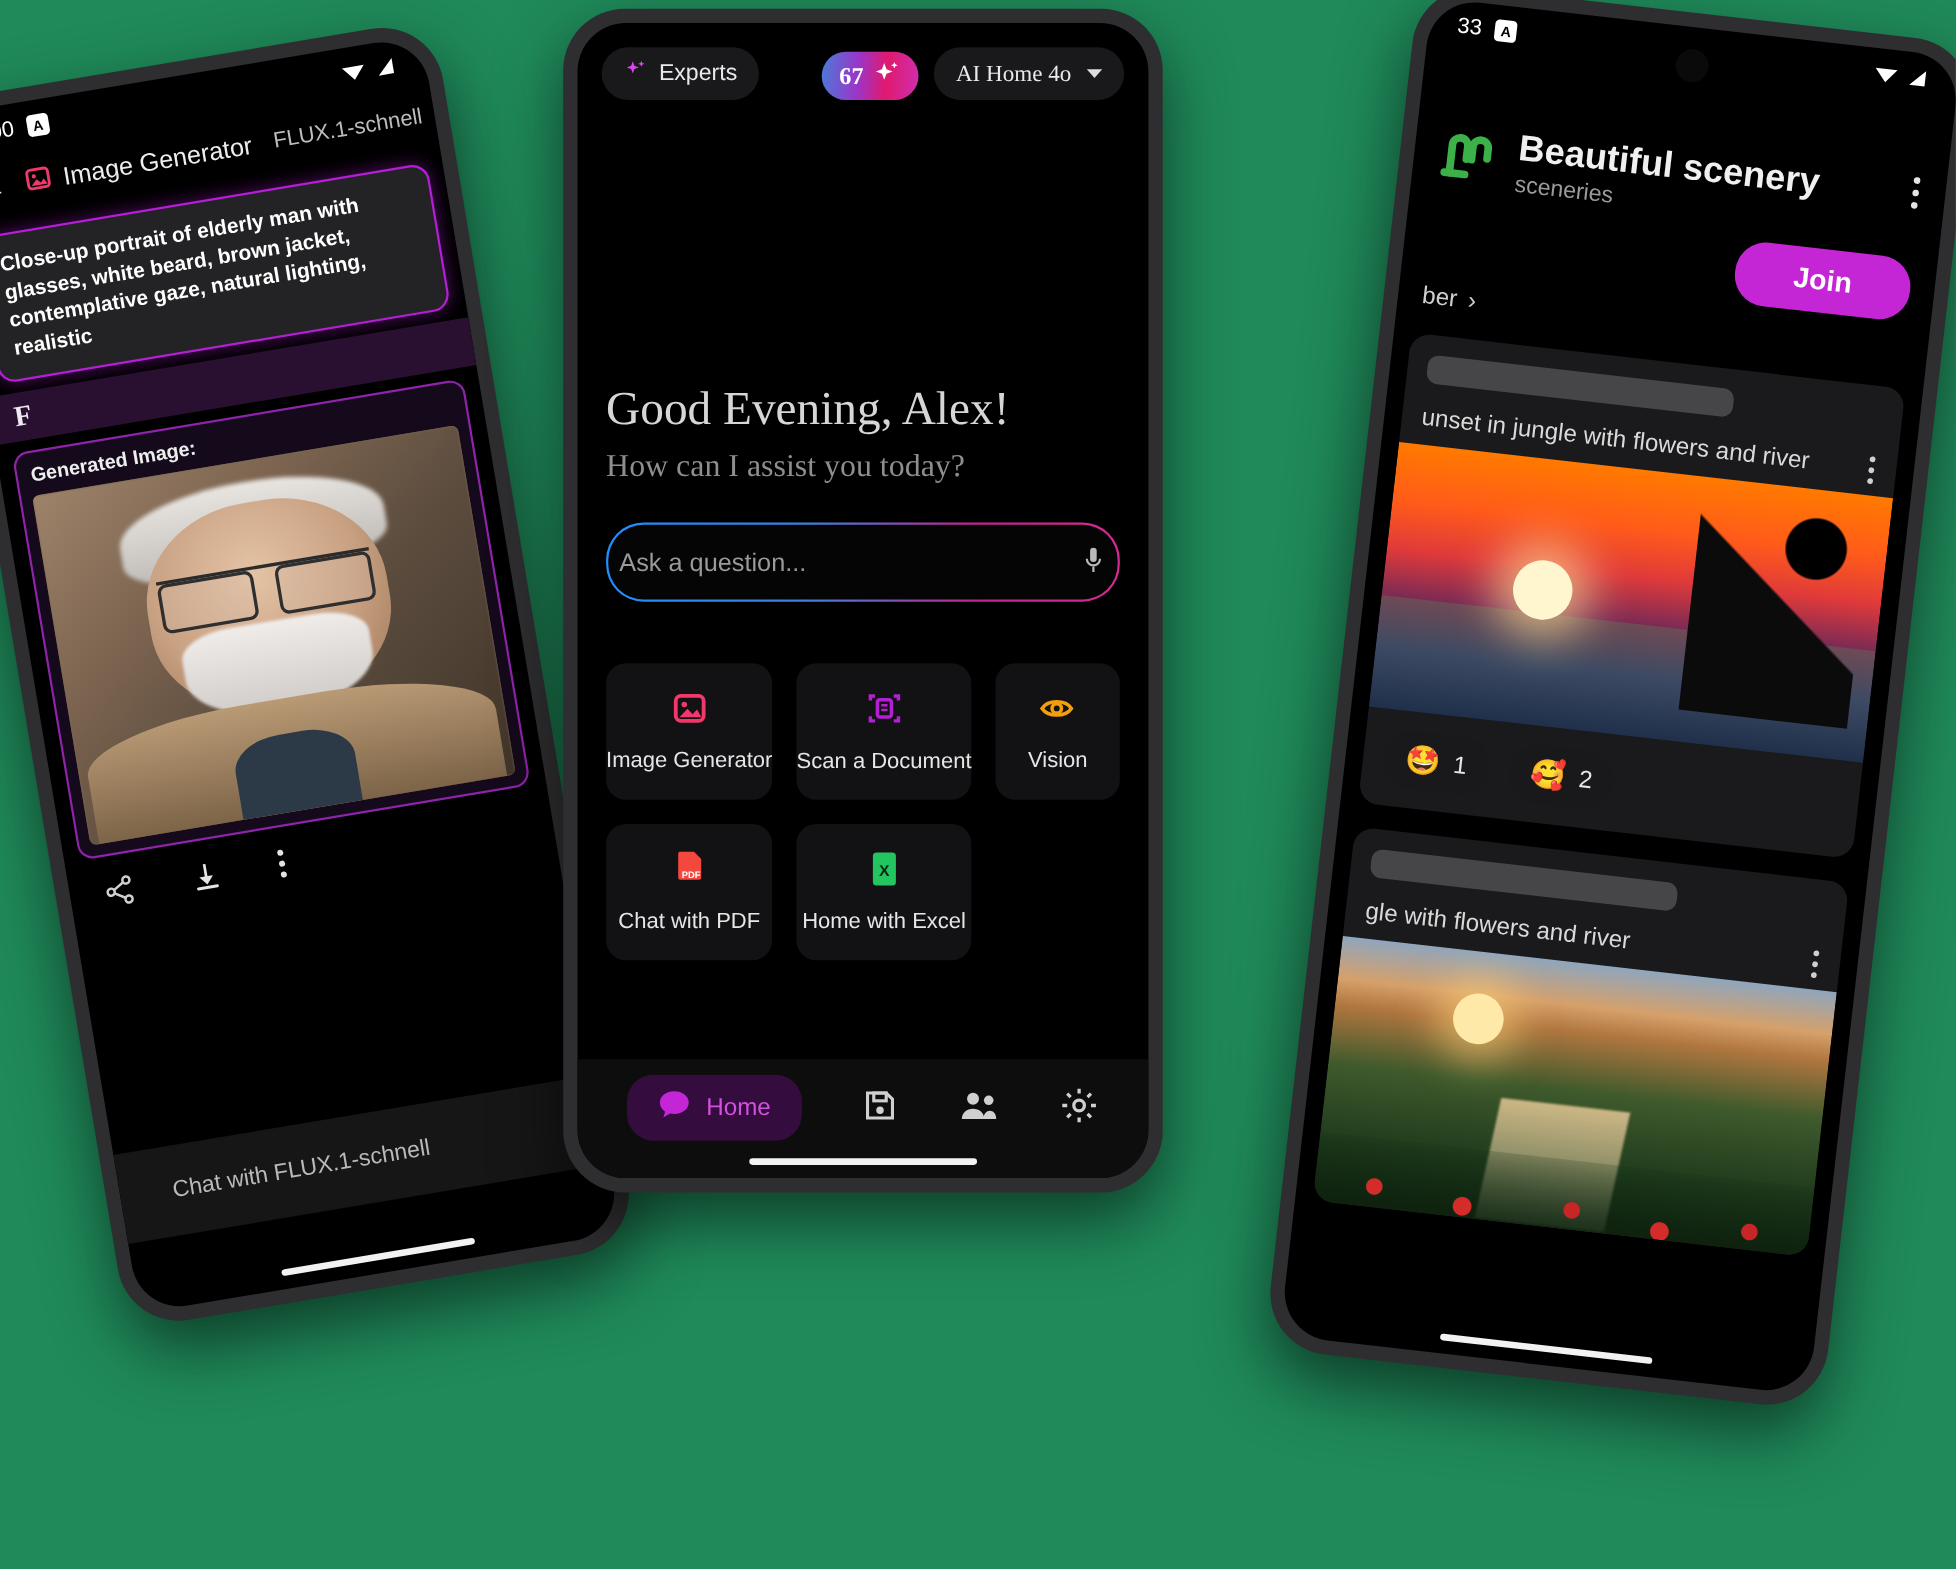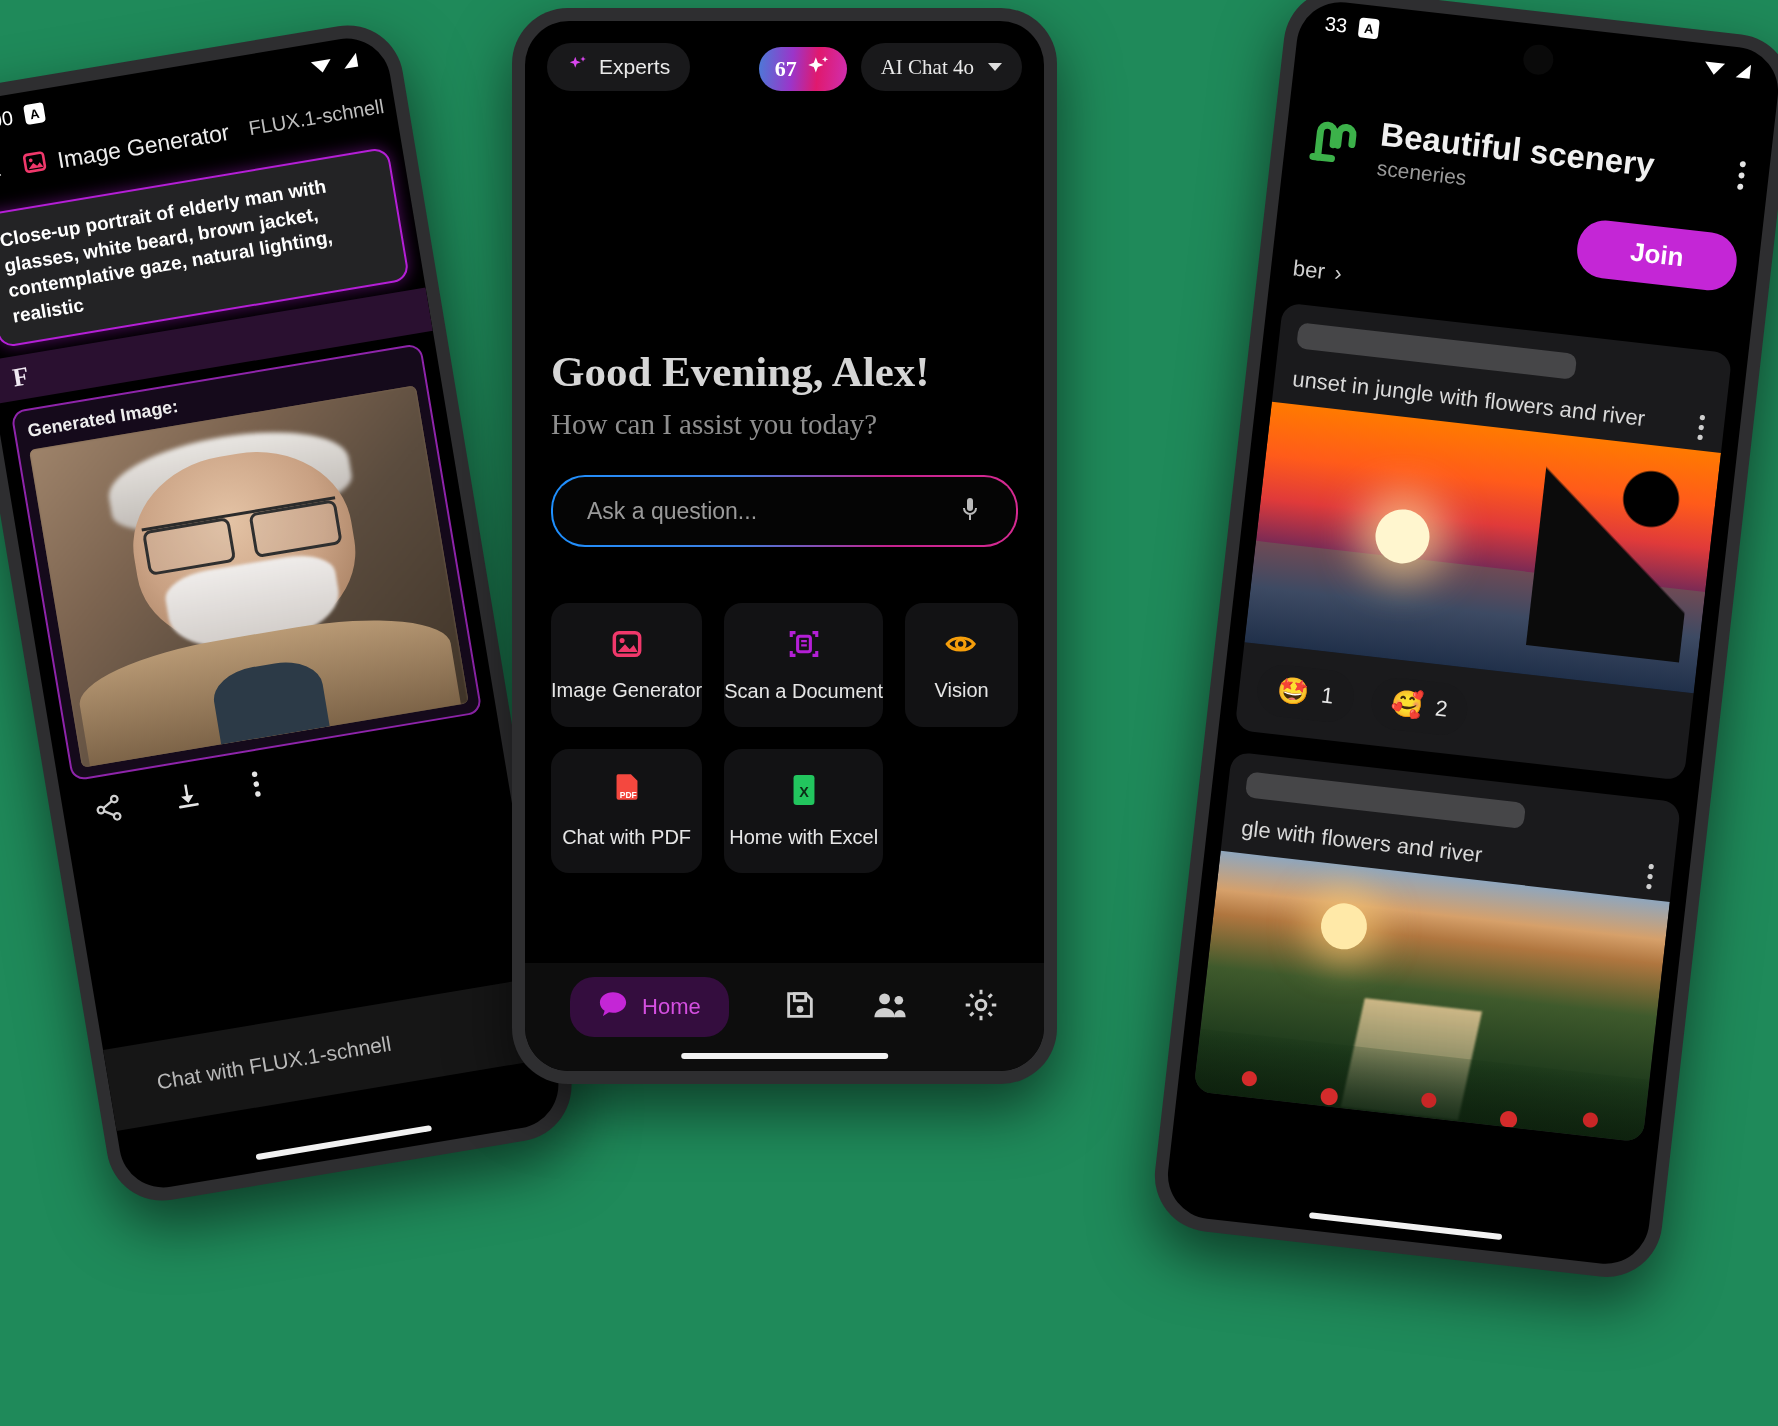--- a/index.html
+++ b/index.html
@@ -158,30 +158,30 @@
   .credit-chip{
     background:linear-gradient(95deg,#4a7bd8 0%,#9b35c9 38%,#e0196e 66%,#cf2fb0 100%);
     border-radius:24px;height:44px;display:flex;align-items:center;gap:8px;
     padding:0 16px;color:#fff;font-weight:bold;font-size:22px;box-sizing:border-box;
   }
   .model-chip{gap:14px;}
   .caret{width:0;height:0;border-left:7px solid transparent;border-right:7px solid transparent;border-top:8px solid #ddd;}
 
   .greet-wrap{padding:0 26px;margin-top:256px;}
   .greet{
-    font-family:"Liberation Serif",serif;color:#d6d6d6;font-size:43px;font-weight:bold;margin:0;
+    font-family:"Liberation Serif",serif;color:#d6d6d6;font-size:43px;font-weight:normal;margin:0;
   }
   .subgreet{
     font-family:"Liberation Serif",serif;color:#8e8e8e;font-size:29px;margin:12px 0 0 0;
   }
   .ask-wrap{margin:34px 26px 0 26px;padding:2px;border-radius:34px;
     background:linear-gradient(90deg,#1e90ff 0%,#3f7fe0 40%,#c4238e 72%,#d62a92 100%);}
   .ask-inner{
     background:#050505;border-radius:32px;height:68px;display:flex;align-items:center;
-    justify-content:space-between;padding:0 34px;box-sizing:border-box;
+    justify-content:space-between;padding:0 10px;box-sizing:border-box;
   }
   .ask-ph{color:#9a9a9a;font-size:23px;}
 
   .cards{display:grid;grid-template-columns:repeat(3,1fr);gap:22px;margin:56px 26px 0 26px;}
   .card{
     background:#1c1c1e;border-radius:18px;height:124px;
     display:flex;flex-direction:column;align-items:center;justify-content:center;gap:14px;
     color:#e6e6e6;font-size:20px;white-space:nowrap;
   }
   .card.dim{background:#121214;}
@@ -359,21 +359,21 @@
           <div class="credit-chip">
             <span>67</span>
             <span>
               <svg width="26" height="26" viewBox="0 0 24 24" fill="#fff">
                   <path d="M10 4l1.9 5.1L17 11l-5.1 1.9L10 18l-1.9-5.1L3 11l5.1-1.9z"></path>
                   <path d="M18.5 3l.8 2 2 .8-2 .8-.8 2-.8-2-2-.8 2-.8z"></path>
                 </svg>
             </span>
           </div>
           <div class="chip model-chip">
-            <span>AI Chat 4o</span>
+            <span>AI Home 4o</span>
             <span class="caret"></span>
           </div>
         </div>
       </div>
 
       <div class="greet-wrap">
         <div class="greet">Good Evening, Alex!</div>
         <div class="subgreet">How can I assist you today?</div>
       </div>
 

